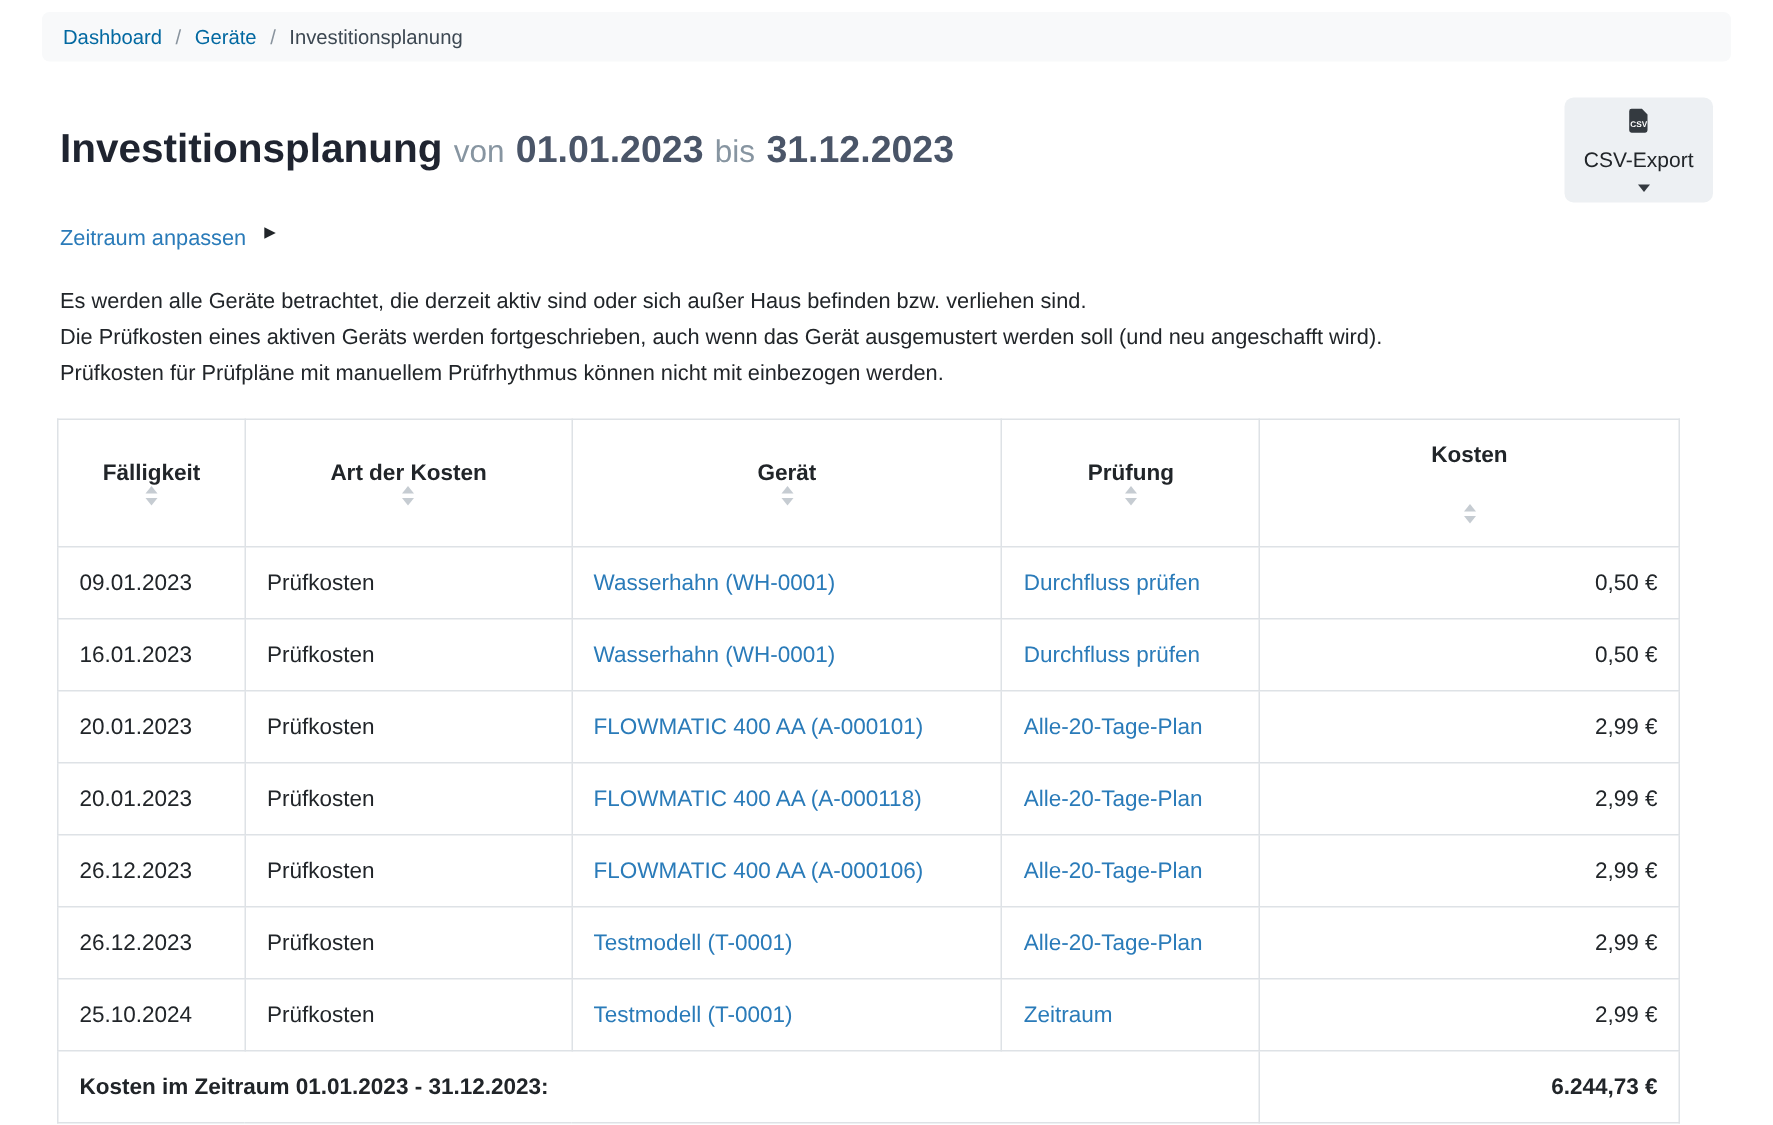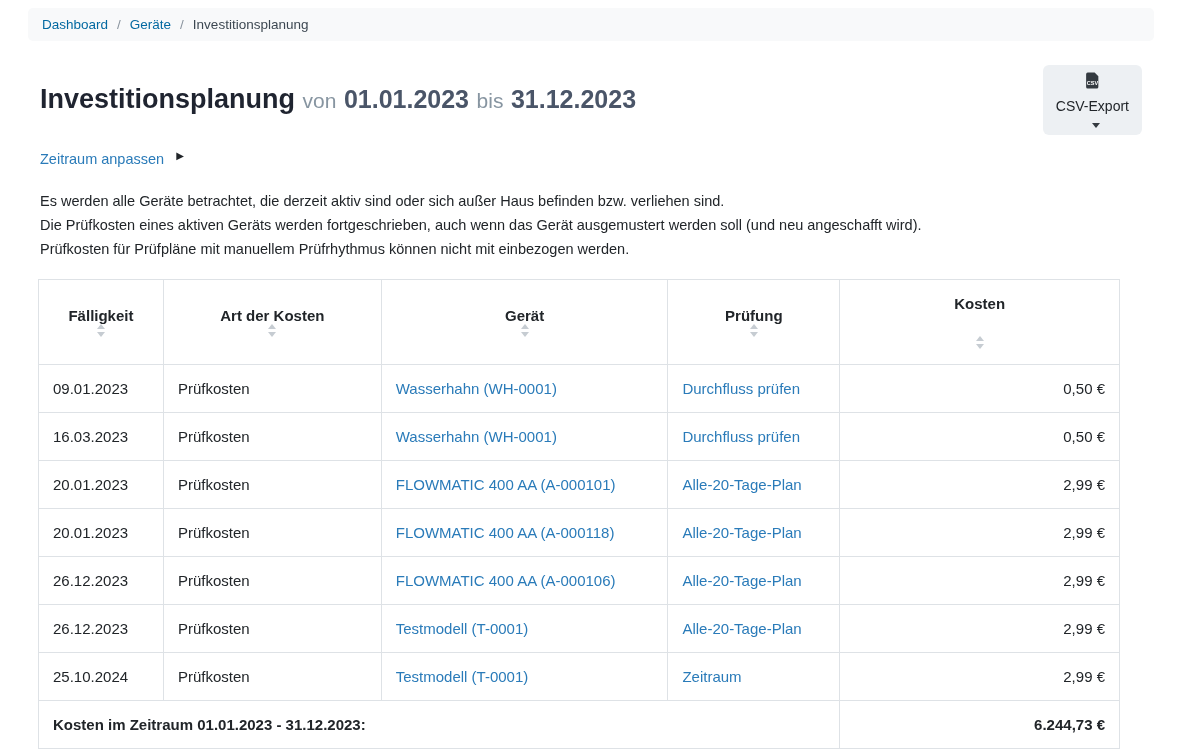--- a/index.html
+++ b/index.html
@@ -201,21 +201,21 @@
     </thead>
     <tbody>
       <tr>
         <td>09.01.2023</td>
         <td>Prüfkosten</td>
         <td><a>Wasserhahn (WH-0001)</a></td>
         <td><a>Durchfluss prüfen</a></td>
         <td class="num">0,50 €</td>
       </tr>
       <tr>
-        <td>16.03.2023</td>
+        <td>16.01.2023</td>
         <td>Prüfkosten</td>
         <td><a>Wasserhahn (WH-0001)</a></td>
         <td><a>Durchfluss prüfen</a></td>
         <td class="num">0,50 €</td>
       </tr>
       <tr>
         <td>20.01.2023</td>
         <td>Prüfkosten</td>
         <td><a>FLOWMATIC 400 AA (A-000101)</a></td>
         <td><a>Alle-20-Tage-Plan</a></td>

